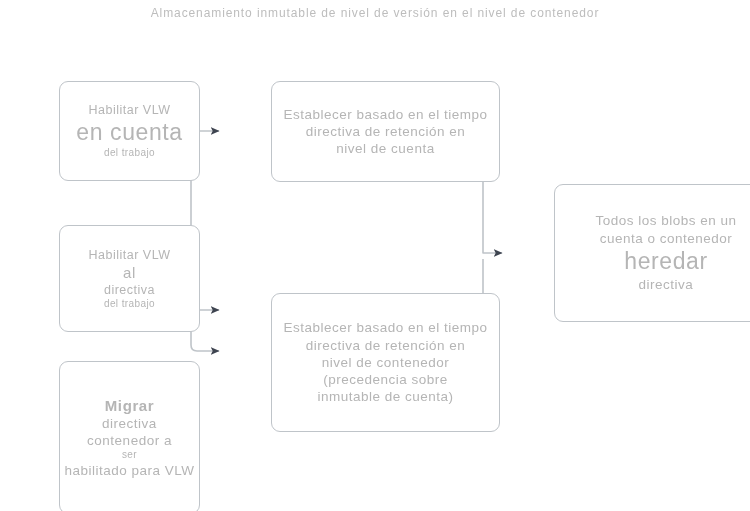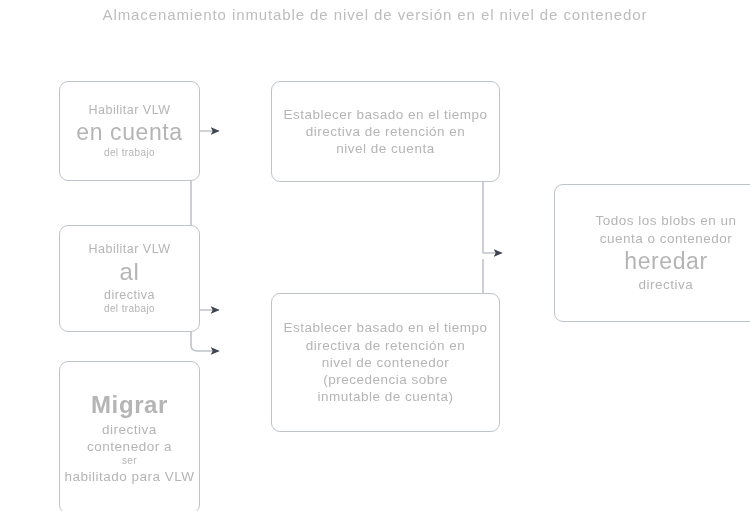--- a/index.html
+++ b/index.html
@@ -27,21 +27,21 @@
     height: 511px;
     pointer-events: none;
   }
   .diagram-title {
     position: absolute;
     left: 0;
     top: 6px;
     width: 750px;
     text-align: center;
     color: #bdbdbd;
-    font-size: 15px;
+    font-size: 12px;
     letter-spacing: 0.9px;
     white-space: nowrap;
   }
   .node {
     position: absolute;
     box-sizing: border-box;
     border: 1.6px solid #bfc4c9;
     border-radius: 9px;
     background: #ffffff;
     display: flex;
@@ -53,21 +53,21 @@
     line-height: 1.28;
     margin-left: 43px;
   }
   .node .ln {
     display: block;
     white-space: nowrap;
   }
   .sz-sm   { font-size: 10px; letter-spacing: .4px; }
   .sz-base { font-size: 12.5px; letter-spacing: .5px; }
   .sz-md   { font-size: 13.5px; letter-spacing: .5px; }
-  .sz-lg   { font-size: 24px; letter-spacing: .6px; text-align: right; }
+  .sz-lg   { font-size: 15px; letter-spacing: .6px; text-align: right; }
   .sz-xl   { font-size: 23px; letter-spacing: .6px; }
   .bold    { font-weight: bold; }
 
   
   #node-enable-account     { left: 16px;  top: 81px;  width: 141px; height: 100px; }
   #node-enable-container   { left: 16px;  top: 225px; width: 141px; height: 107px; }
   #node-migrate-container  { left: 16px;  top: 361px; width: 141px; height: 153px; }
   #node-policy-account     { left: 228px; top: 81px;  width: 229px; height: 101px; }
   #node-policy-container   { left: 228px; top: 293px; width: 229px; height: 139px; }
   #node-blobs-inherit      { left: 511px; top: 184px; width: 224px; height: 138px; }

